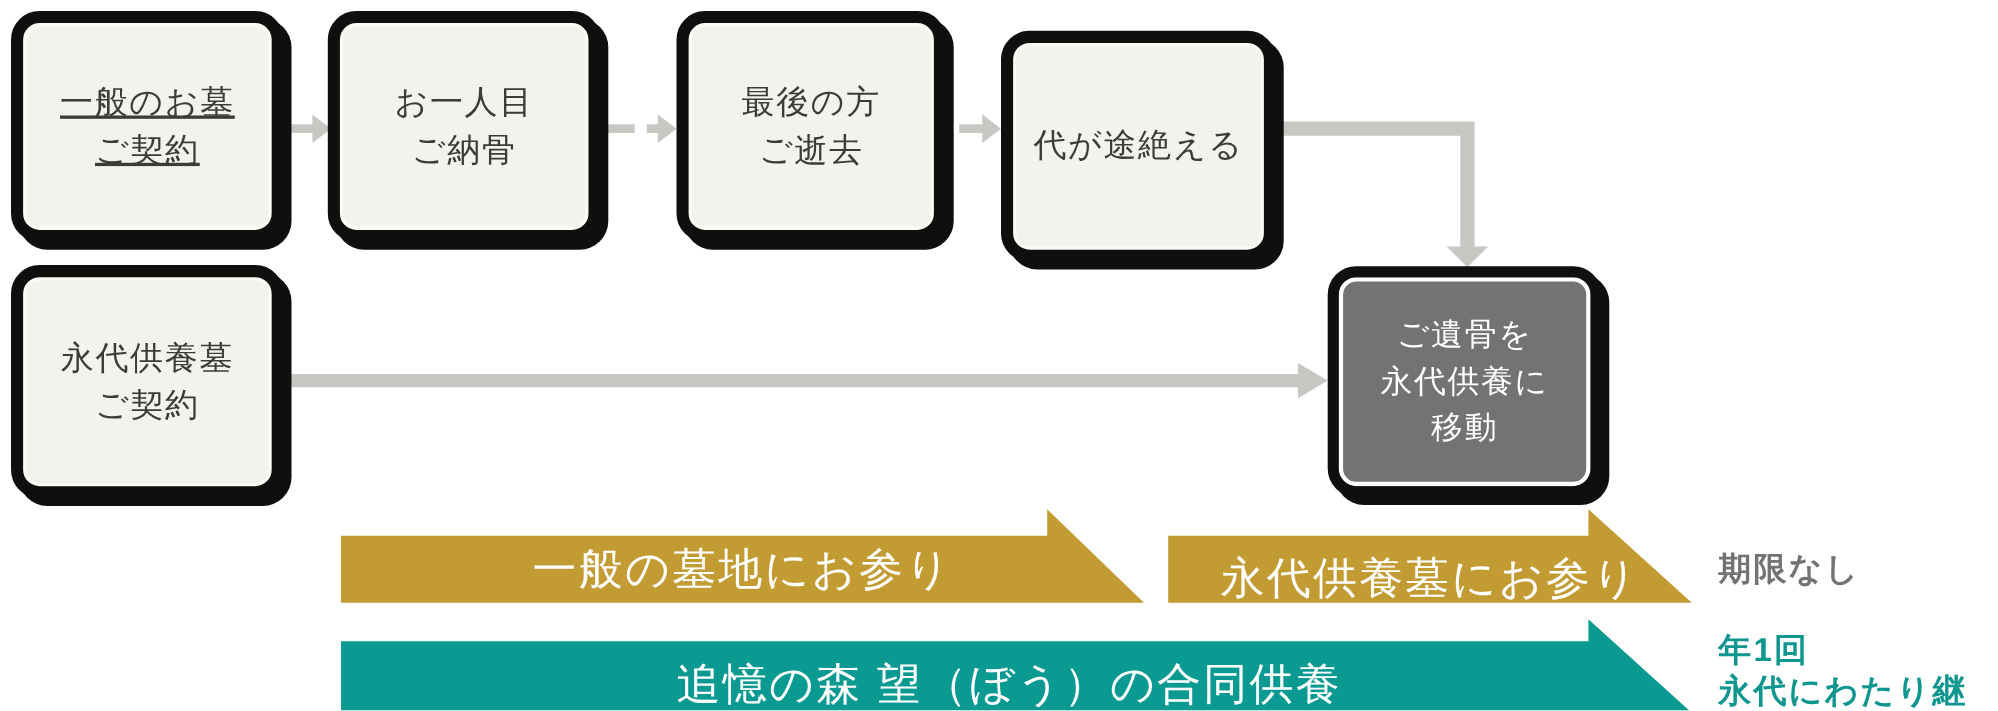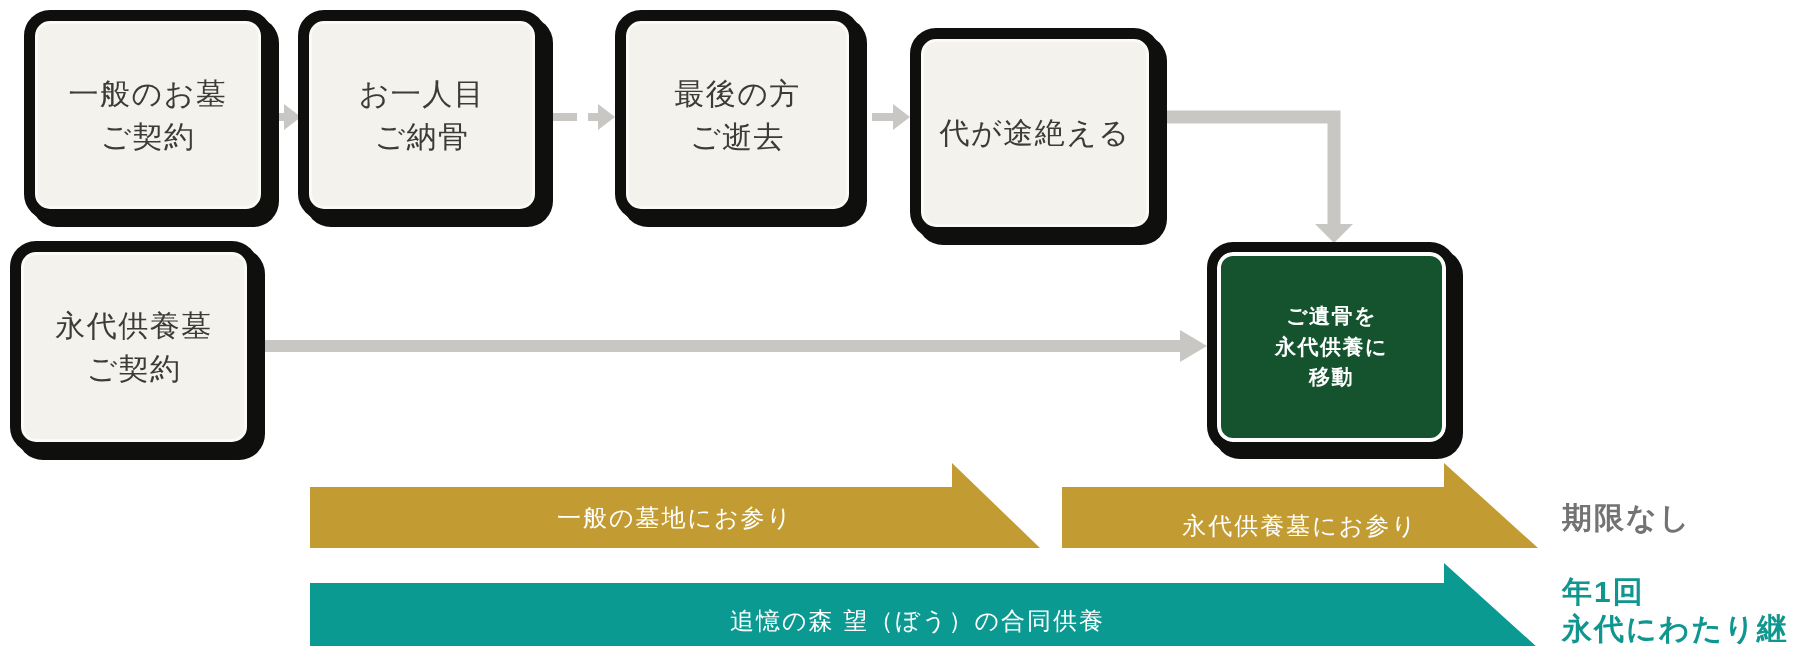--- a/index.html
+++ b/index.html
@@ -10,28 +10,28 @@
   .node{
     position:absolute;box-sizing:border-box;
     background:#f4f2ec;
     border:11px solid #0f0f0d;border-radius:26px;
     box-shadow:7px 7px 0 #0f0f0d, inset 0 0 0 3px #fbfaf7;
     display:flex;align-items:center;justify-content:center;
     text-align:center;color:#3b3b38;font-size:30px;line-height:1.45;
     letter-spacing:1.5px;white-space:pre-line;
   }
   .node--teal{
-    background:#14532d;color:#ffffff;border-width:10px;
+    background:#737373;color:#ffffff;border-width:10px;
     box-shadow:7px 7px 0 #0f0f0d, inset 0 0 0 4px #ffffff;
-    font-size:21px;line-height:1.45;font-weight:bold;
+    font-size:29px;line-height:1.45;
   }
   .overlay{position:absolute;left:0;top:0;}
   .banner-label{
     position:absolute;display:flex;align-items:center;justify-content:center;
-    color:#ffffff;font-size:24px;letter-spacing:2px;white-space:pre-line;
+    color:#ffffff;font-size:40px;letter-spacing:2px;white-space:pre-line;
   }
   .side-label{
     position:absolute;font-size:30px;font-weight:bold;letter-spacing:2px;
     white-space:pre-line;line-height:37px;
   }
   .side-label--gold{color:#737373;}
   .side-label--teal{color:#0f968e;}
 </style>
 </head>
 <body>
@@ -52,21 +52,21 @@
 
     <path d="M258 340 H1180 V330 L1207 346 L1180 362 V352 H258 Z" fill="#c9c7c4"></path>
 
     <polygon points="310,487 952,487 952,463 1040,548 310,548" fill="#c29c33"></polygon>
 
     <polygon points="1062,487 1444,487 1444,463 1538,548 1062,548" fill="#c29c33"></polygon>
 
     <polygon points="310,583 1444,583 1444,563 1538,648 310,648" fill="#0a9a92"></polygon>
   </svg>
 
-  <div class="node" style="left:24px;top:10px;width:248px;height:210px;">一般のお墓
+  <div class="node" style="left:10px;top:10px;width:248px;height:210px;text-decoration:underline;">一般のお墓
 ご契約</div>
   <div class="node" style="left:615px;top:10px;width:245px;height:210px;">最後の方
 ご逝去</div>
   <div class="node" style="left:298px;top:10px;width:248px;height:210px;">お一人目
 ご納骨</div>
   <div class="node" style="left:910px;top:28px;width:250px;height:210px;text-align:right;">代が途絶える</div>
 
   <div class="node" style="left:10px;top:241px;width:248px;height:212px;">永代供養墓
 ご契約</div>
 

